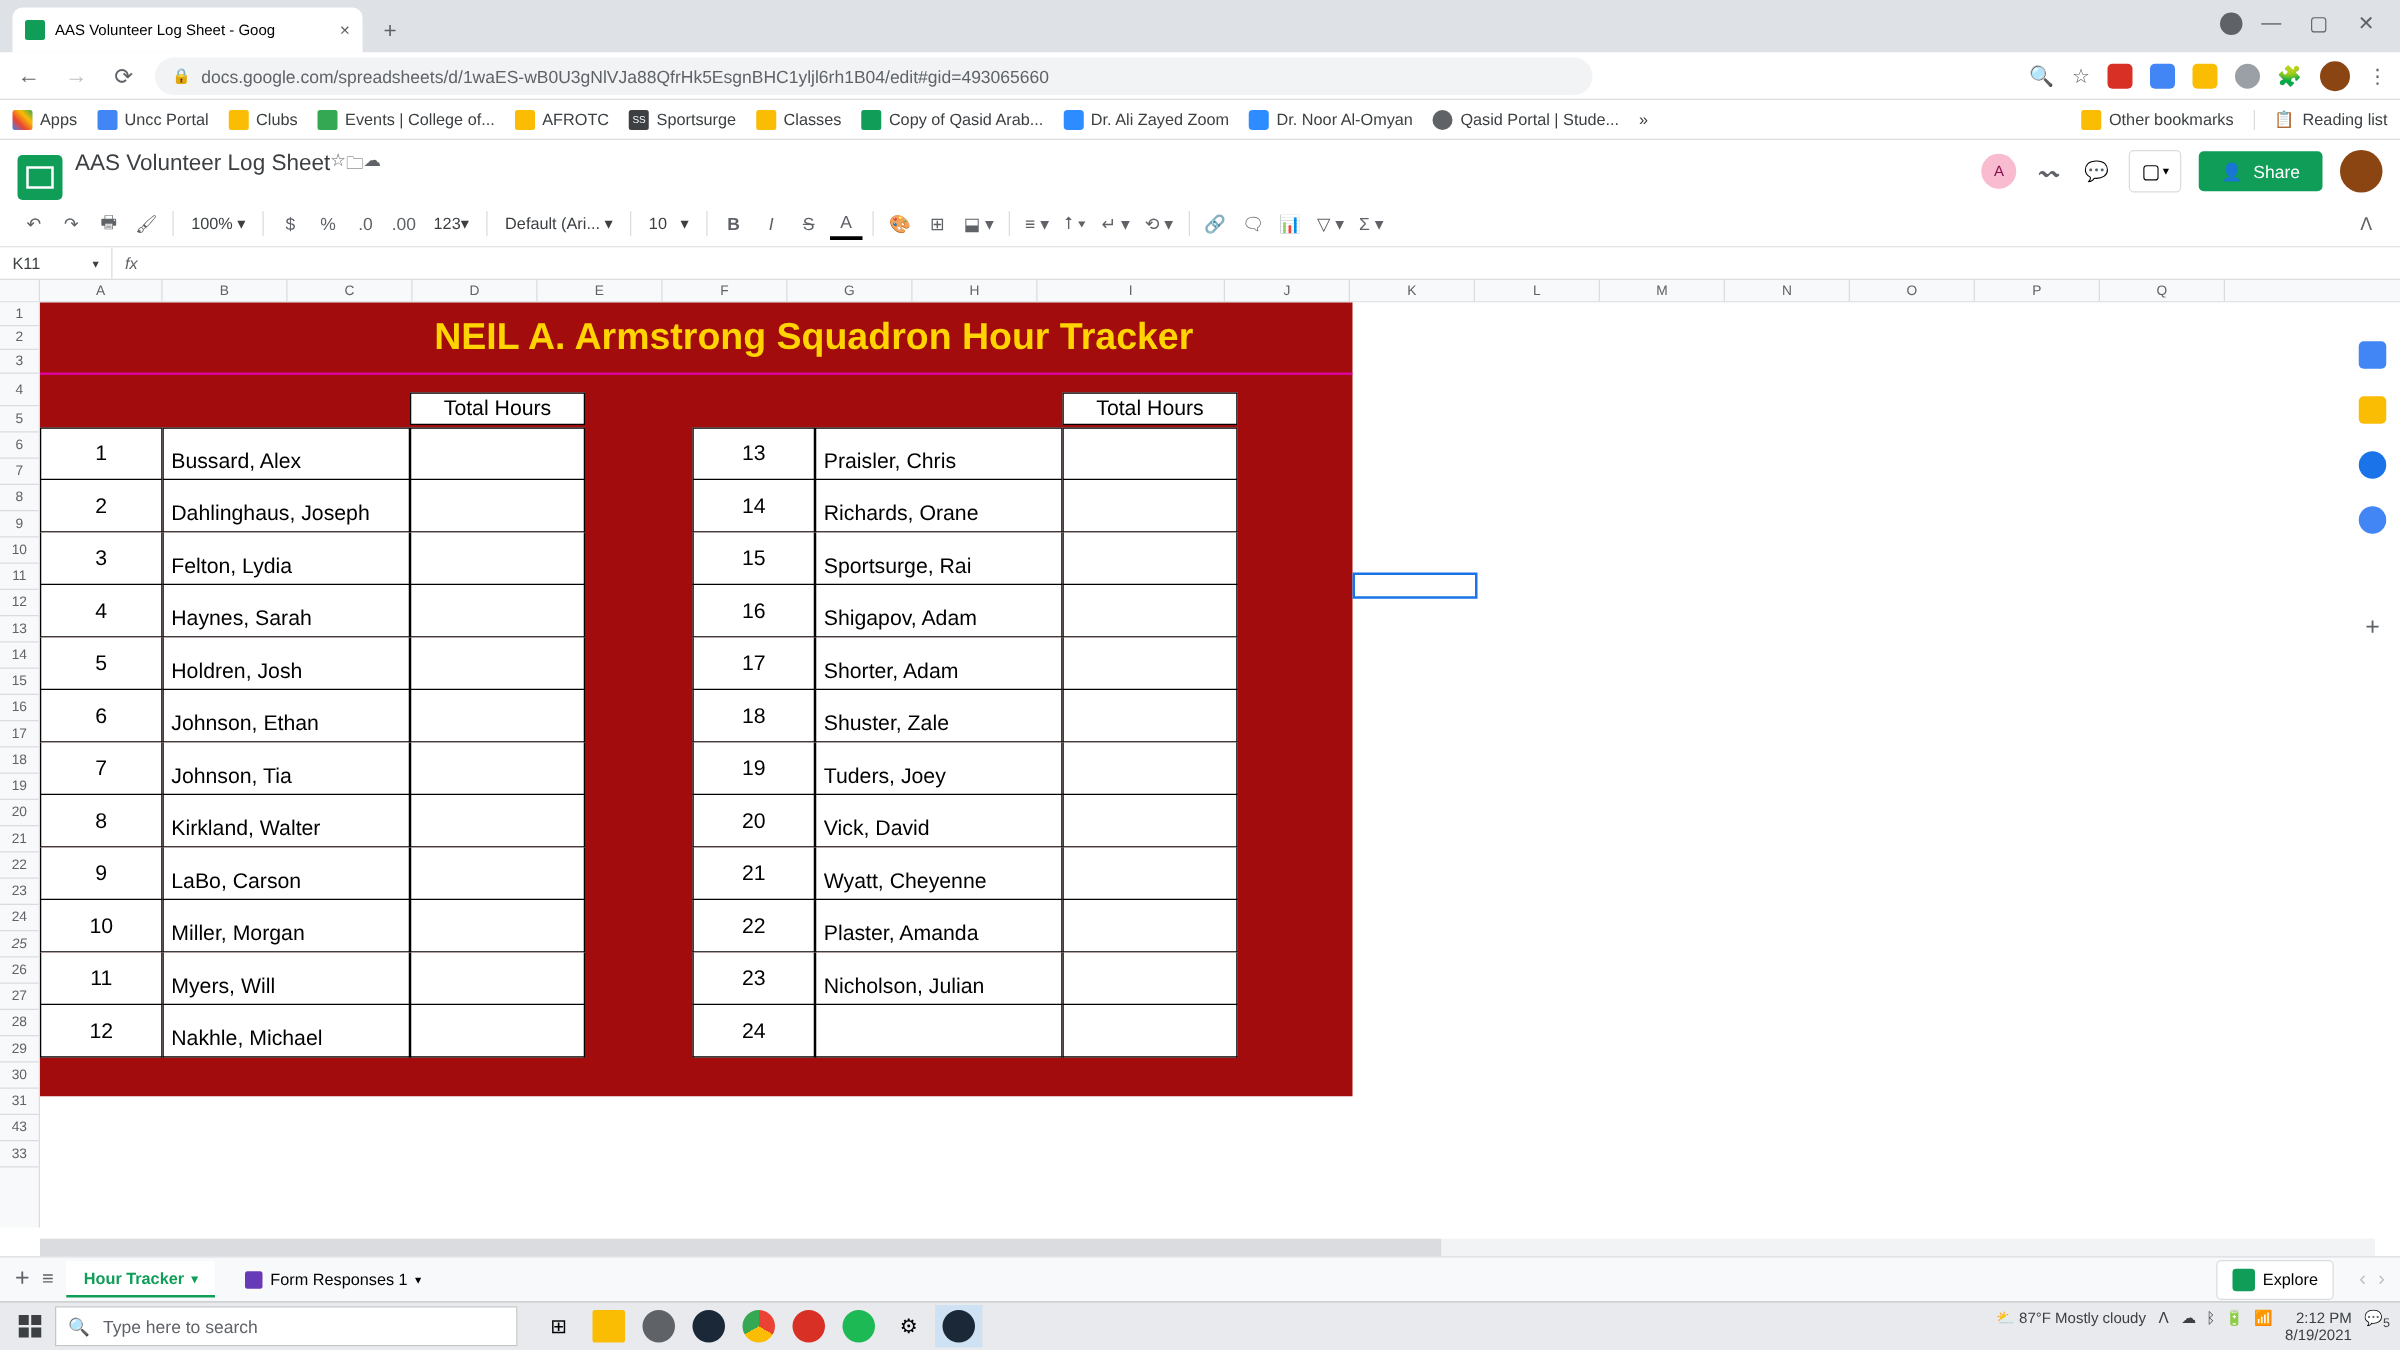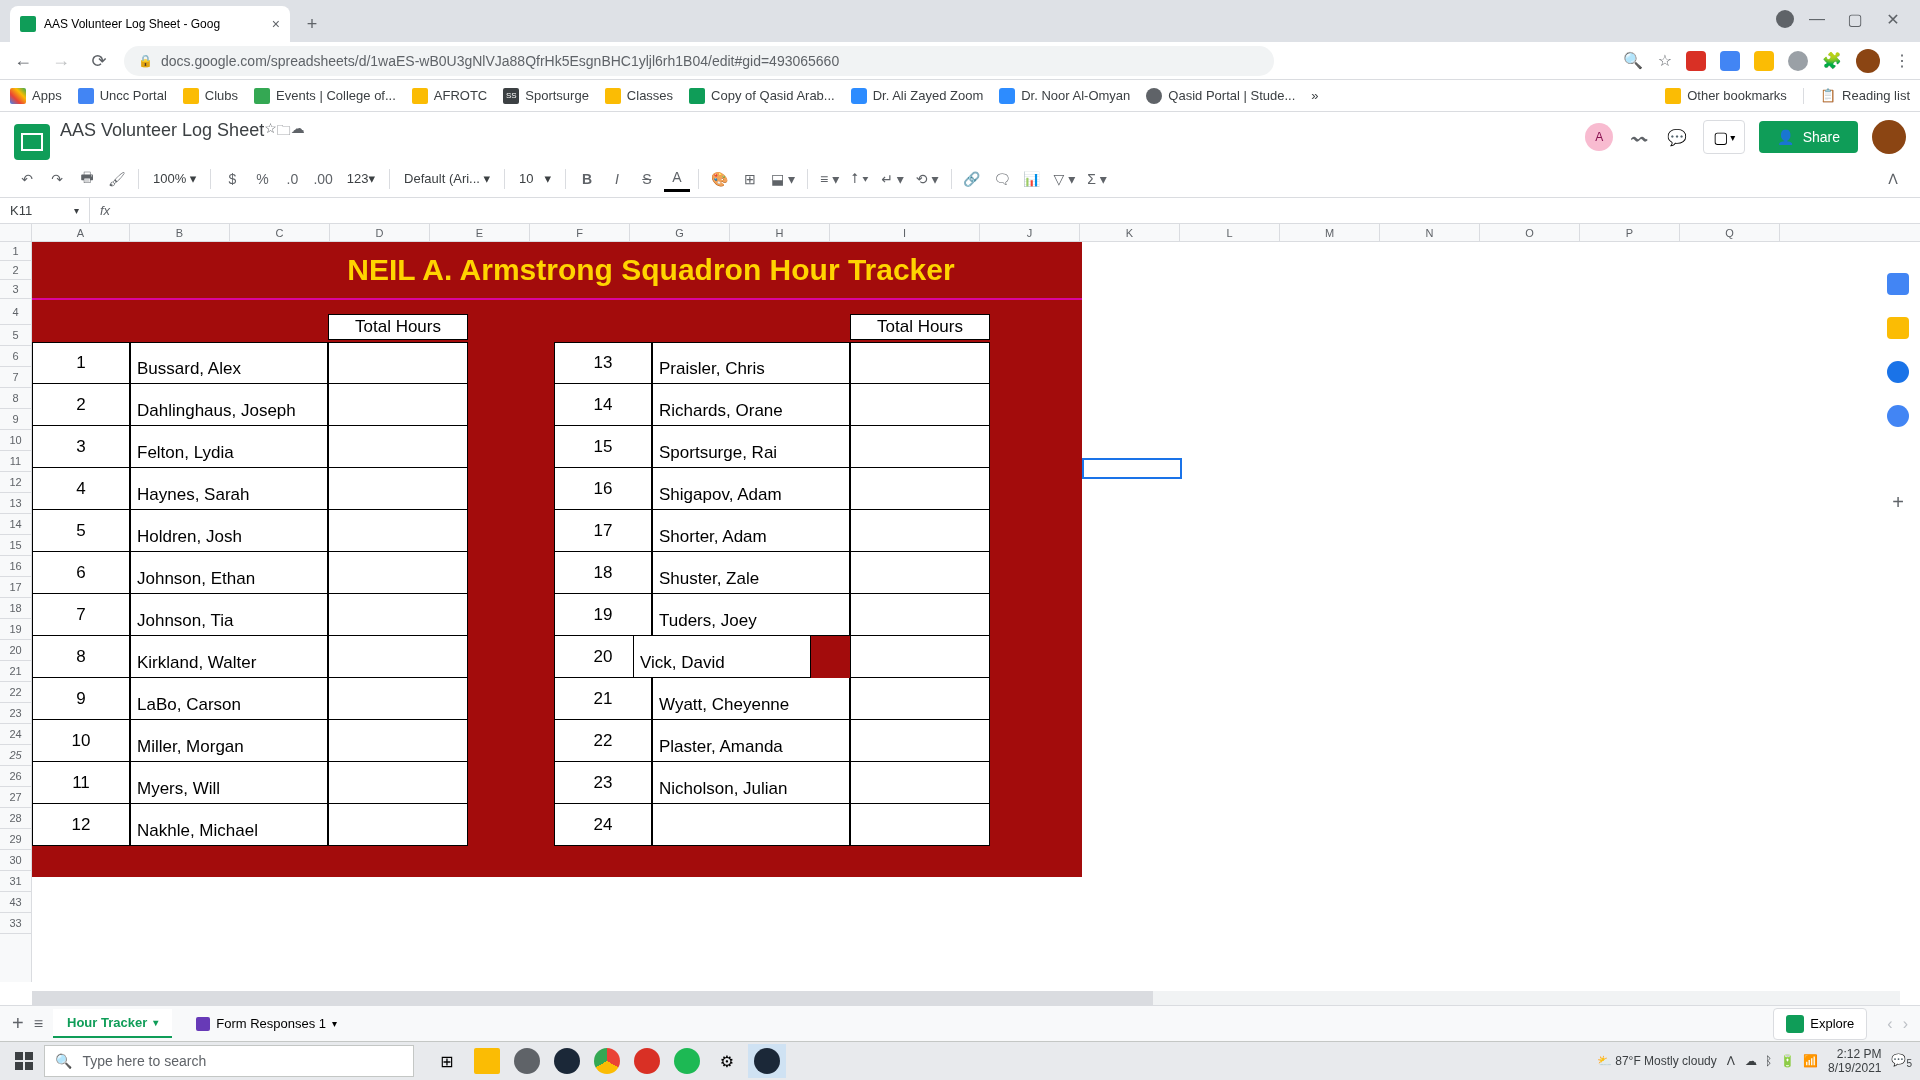--- a/index.html
+++ b/index.html
@@ -87,21 +87,21 @@
 
 
 .taskbar { position: absolute; bottom: 0; left: 0; right: 0; height: 39px; background: #e8eaed; display: flex; align-items: center; padding: 0 8px; gap: 4px; border-top: 1px solid #c4c7c5; }
 .start { width: 32px; height: 32px; display: flex; align-items: center; justify-content: center; }
 .win-logo { width: 18px; height: 18px; display: grid; grid-template-columns: 1fr 1fr; grid-template-rows: 1fr 1fr; gap: 2px; }
 .win-logo div { background: #3c4043; }
 .search-box { width: 370px; height: 32px; background: #fff; border: 1px solid #c4c7c5; display: flex; align-items: center; padding: 0 10px; gap: 10px; font-size: 14px; color: #5f6368; }
 .tb-icons { display: flex; gap: 2px; margin-left: 10px; }
 .tb-app { width: 38px; height: 34px; display: flex; align-items: center; justify-content: center; }
 .tb-app-inner { width: 26px; height: 26px; border-radius: 50%; }
-.tray { margin-left: auto; display: flex; align-items: center; gap: 10px; font-size: 12px; color: #3c4043; }
+.tray { margin-left: auto; display: flex; align-items: flex-start; gap: 10px; font-size: 12px; color: #3c4043; }
 .tray-icons { display: flex; gap: 8px; align-items: center; }
 .clock { text-align: right; line-height: 1.2; font-size: 12px; }
 
 .hscroll { position: absolute; bottom: 75px; left: 32px; right: 20px; height: 14px; background: #f1f3f4; }
 .hscroll-thumb { height: 100%; width: 60%; background: #dadce0; }
 </style>
 </head>
 <body>
 
 <div class="browser-chrome">
@@ -406,21 +406,21 @@
         <div class="wh-cell center inner-row" style="left: 522px; top: 268px; width: 98px; height: 42px;">17</div>
         <div class="wh-cell inner-row" style="left: 620px; top: 268px; width: 198px; height: 42px; align-items: flex-end; padding-bottom: 4px;">Shorter, Adam</div>
         <div class="wh-cell inner-row" style="left: 818px; top: 268px; width: 140px; height: 42px;"></div>
         <div class="wh-cell center inner-row" style="left: 522px; top: 310px; width: 98px; height: 42px;">18</div>
         <div class="wh-cell inner-row" style="left: 620px; top: 310px; width: 198px; height: 42px; align-items: flex-end; padding-bottom: 4px;">Shuster, Zale</div>
         <div class="wh-cell inner-row" style="left: 818px; top: 310px; width: 140px; height: 42px;"></div>
         <div class="wh-cell center inner-row" style="left: 522px; top: 352px; width: 98px; height: 42px;">19</div>
         <div class="wh-cell inner-row" style="left: 620px; top: 352px; width: 198px; height: 42px; align-items: flex-end; padding-bottom: 4px;">Tuders, Joey</div>
         <div class="wh-cell inner-row" style="left: 818px; top: 352px; width: 140px; height: 42px;"></div>
         <div class="wh-cell center inner-row" style="left: 522px; top: 394px; width: 98px; height: 42px;">20</div>
-        <div class="wh-cell inner-row" style="left: 601px; top: 394px; width: 178px; height: 42px; align-items: flex-end; padding-bottom: 4px;">Vick, David</div>
+        <div class="wh-cell inner-row" style="left: 620px; top: 394px; width: 198px; height: 42px; align-items: flex-end; padding-bottom: 4px;">Vick, David</div>
         <div class="wh-cell inner-row" style="left: 818px; top: 394px; width: 140px; height: 42px;"></div>
         <div class="wh-cell center inner-row" style="left: 522px; top: 436px; width: 98px; height: 42px;">21</div>
         <div class="wh-cell inner-row" style="left: 620px; top: 436px; width: 198px; height: 42px; align-items: flex-end; padding-bottom: 4px;">Wyatt, Cheyenne</div>
         <div class="wh-cell inner-row" style="left: 818px; top: 436px; width: 140px; height: 42px;"></div>
         <div class="wh-cell center inner-row" style="left: 522px; top: 478px; width: 98px; height: 42px;">22</div>
         <div class="wh-cell inner-row" style="left: 620px; top: 478px; width: 198px; height: 42px; align-items: flex-end; padding-bottom: 4px;">Plaster, Amanda</div>
         <div class="wh-cell inner-row" style="left: 818px; top: 478px; width: 140px; height: 42px;"></div>
         <div class="wh-cell center inner-row" style="left: 522px; top: 520px; width: 98px; height: 42px;">23</div>
         <div class="wh-cell inner-row" style="left: 620px; top: 520px; width: 198px; height: 42px; align-items: flex-end; padding-bottom: 4px;">Nicholson, Julian</div>
         <div class="wh-cell inner-row" style="left: 818px; top: 520px; width: 140px; height: 42px;"></div>

